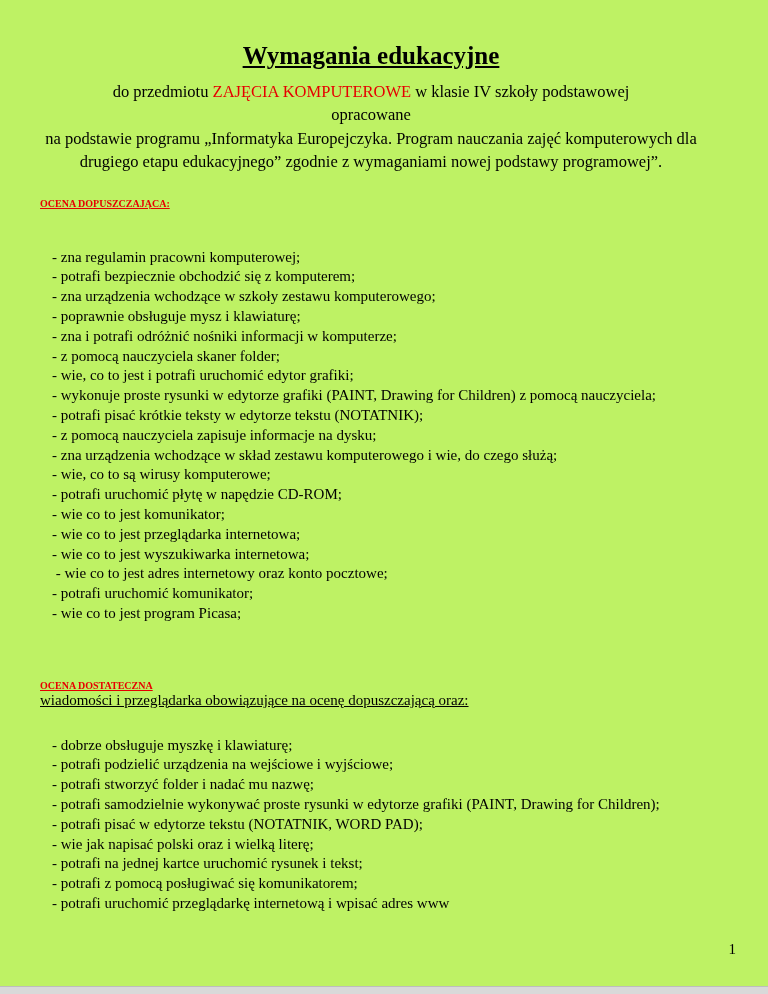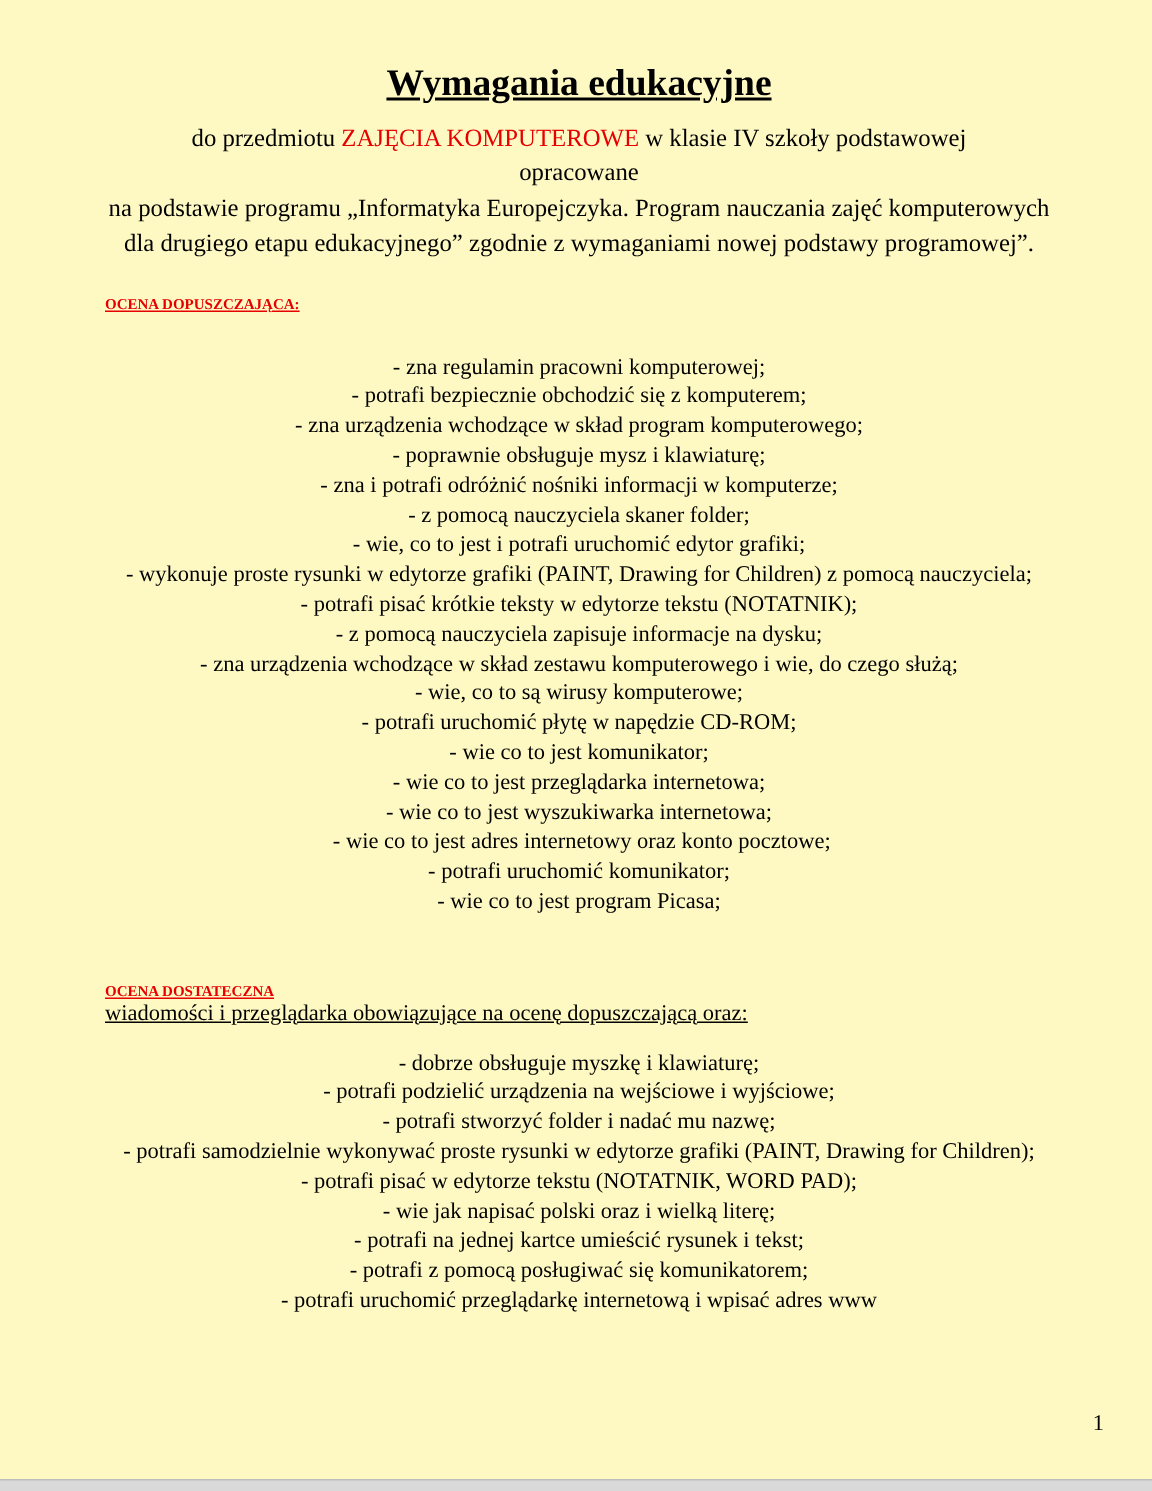--- a/index.html
+++ b/index.html
@@ -4,23 +4,23 @@
 <style>
   html, body {
     margin: 0;
     padding: 0;
     background: #ffffff;
   }
   .page {
     position: relative;
     width: 768px;
     height: 986px;
-    background: #fef9c3;
+    background: #bef264;
     box-sizing: border-box;
-    padding: 42px 66px 0 70px;
+    padding: 42px 66px 0 40px;
     font-family: "Liberation Serif", "DejaVu Serif", serif;
     font-size: 15px;
     color: #000000;
     overflow: hidden;
   }
   .page-edge {
     width: 768px;
     height: 8px;
     background: #d9d9d9;
     border-top: 1px solid #bdbdbd;
@@ -50,21 +50,21 @@
   .section-subheading {
     text-decoration: underline;
     font-size: 15px;
     margin: 0;
     line-height: 1.32;
   }
   .spacer-after-header { height: 24px; }
   .spacer-after-heading1 { height: 27px; }
   .spacer-between-sections { height: 44px; }
   .spacer-after-heading2 { height: 13px; }
-  .item-list { margin: 0; padding: 0; text-align: center; }
+  .item-list { margin: 12px; padding: 0; }
   .item-list .list-item {
     line-height: 1.32;
     white-space: pre-wrap;
   }
   .page-number {
     position: absolute;
     right: 32px;
     bottom: 28px;
     font-size: 15px;
   }
@@ -85,21 +85,21 @@
   <div class="spacer-after-header"></div>
 
   <p class="section-heading">OCENA DOPUSZCZAJĄCA:</p>
 
   <div class="spacer-after-heading1"></div>
 
   <div class="item-list">
 
   <div class="list-item">- zna regulamin pracowni komputerowej;</div>
       <div class="list-item">- potrafi bezpiecznie obchodzić się z komputerem;</div>
-      <div class="list-item">- zna urządzenia wchodzące w skład program komputerowego;</div>
+      <div class="list-item">- zna urządzenia wchodzące w szkoły zestawu komputerowego;</div>
       <div class="list-item">- poprawnie obsługuje mysz i klawiaturę;</div>
       <div class="list-item">- zna i potrafi odróżnić nośniki informacji w komputerze;</div>
       <div class="list-item">- z pomocą nauczyciela skaner folder;</div>
       <div class="list-item">- wie, co to jest i potrafi uruchomić edytor grafiki;</div>
       <div class="list-item">- wykonuje proste rysunki w edytorze grafiki (PAINT, Drawing for Children) z pomocą nauczyciela;</div>
       <div class="list-item">- potrafi pisać krótkie teksty w edytorze tekstu (NOTATNIK);</div>
       <div class="list-item">- z pomocą nauczyciela zapisuje informacje na dysku;</div>
       <div class="list-item">- zna urządzenia wchodzące w skład zestawu komputerowego i wie, do czego służą;</div>
       <div class="list-item">- wie, co to są wirusy komputerowe;</div>
       <div class="list-item">- potrafi uruchomić płytę w napędzie CD-ROM;</div>
@@ -119,21 +119,21 @@
   <div class="spacer-after-heading2"></div>
 
   <div class="item-list">
 
   <div class="list-item">- dobrze obsługuje myszkę i klawiaturę;</div>
       <div class="list-item">- potrafi podzielić urządzenia na wejściowe i wyjściowe;</div>
       <div class="list-item">- potrafi stworzyć folder i nadać mu nazwę;</div>
       <div class="list-item">- potrafi samodzielnie wykonywać proste rysunki w edytorze grafiki (PAINT, Drawing for Children);</div>
       <div class="list-item">- potrafi pisać w edytorze tekstu (NOTATNIK, WORD PAD);</div>
       <div class="list-item">- wie jak napisać polski oraz i wielką literę;</div>
-      <div class="list-item">- potrafi na jednej kartce umieścić rysunek i tekst;</div>
+      <div class="list-item">- potrafi na jednej kartce uruchomić rysunek i tekst;</div>
       <div class="list-item">- potrafi z pomocą posługiwać się komunikatorem;</div>
       <div class="list-item">- potrafi uruchomić przeglądarkę internetową i wpisać adres www</div>
     </div>
 
   <div class="page-number">1</div>
 
 </div>
 
 <div class="page-edge"></div>
 

